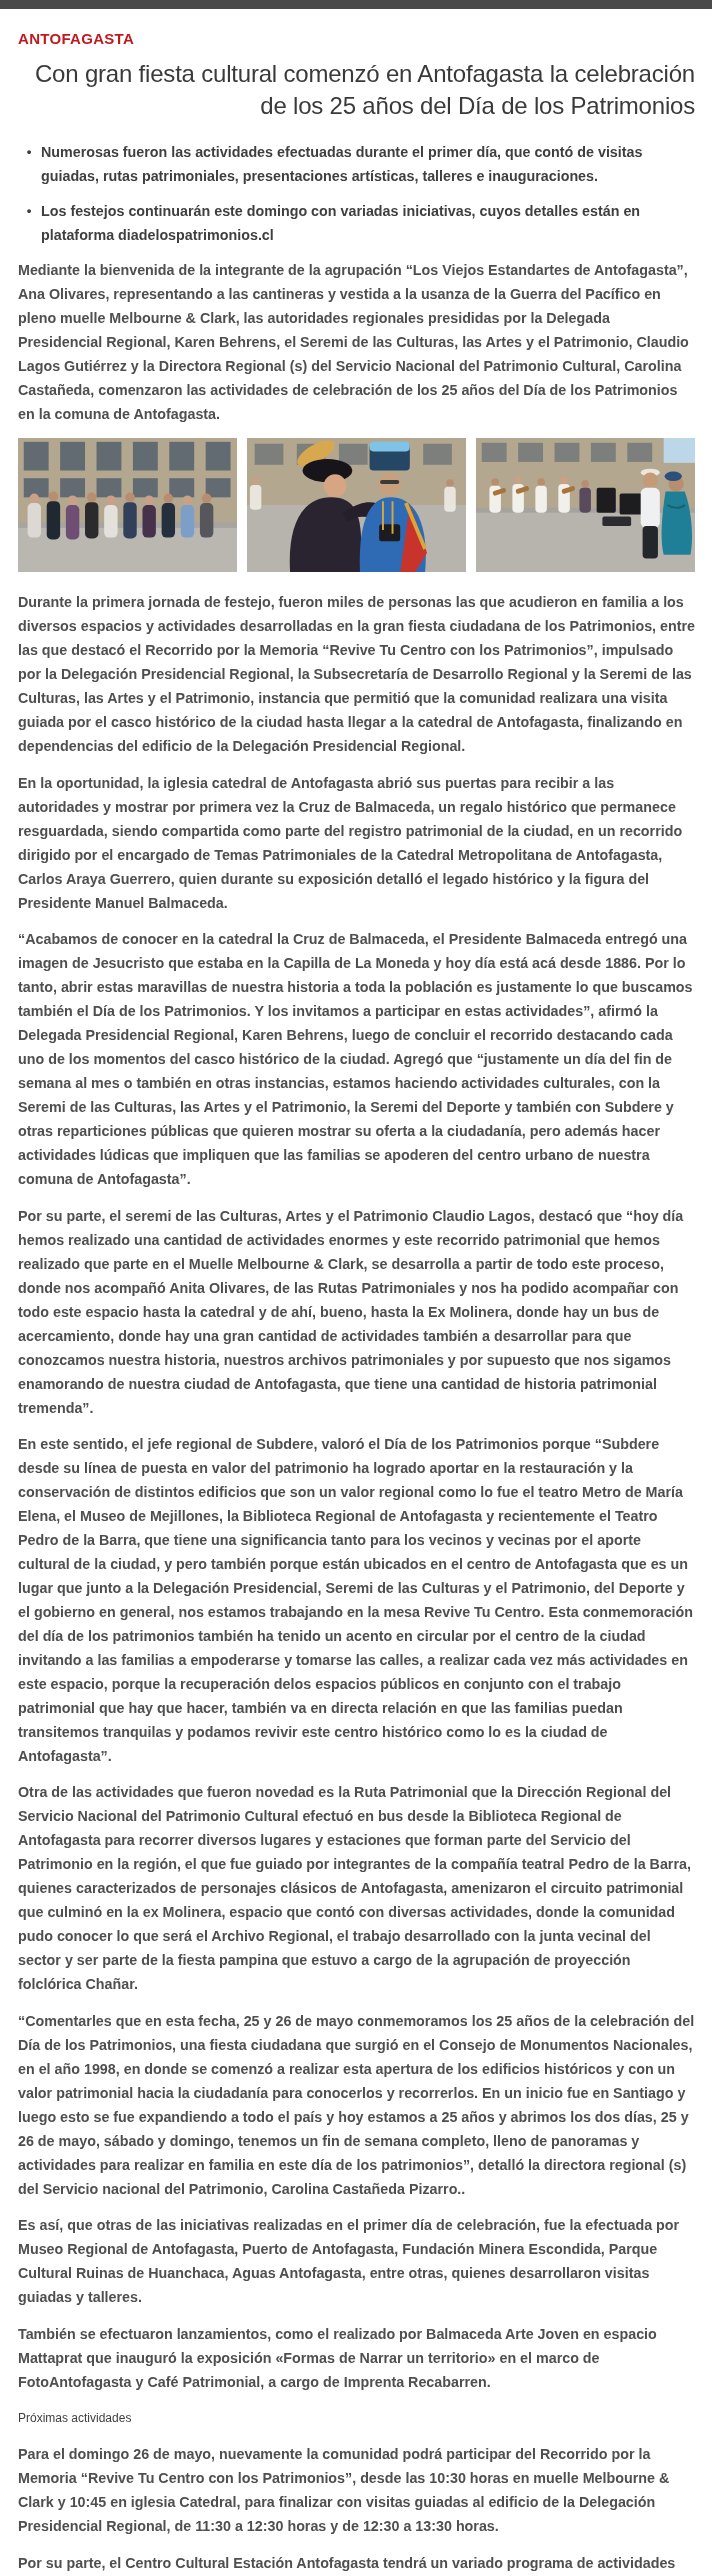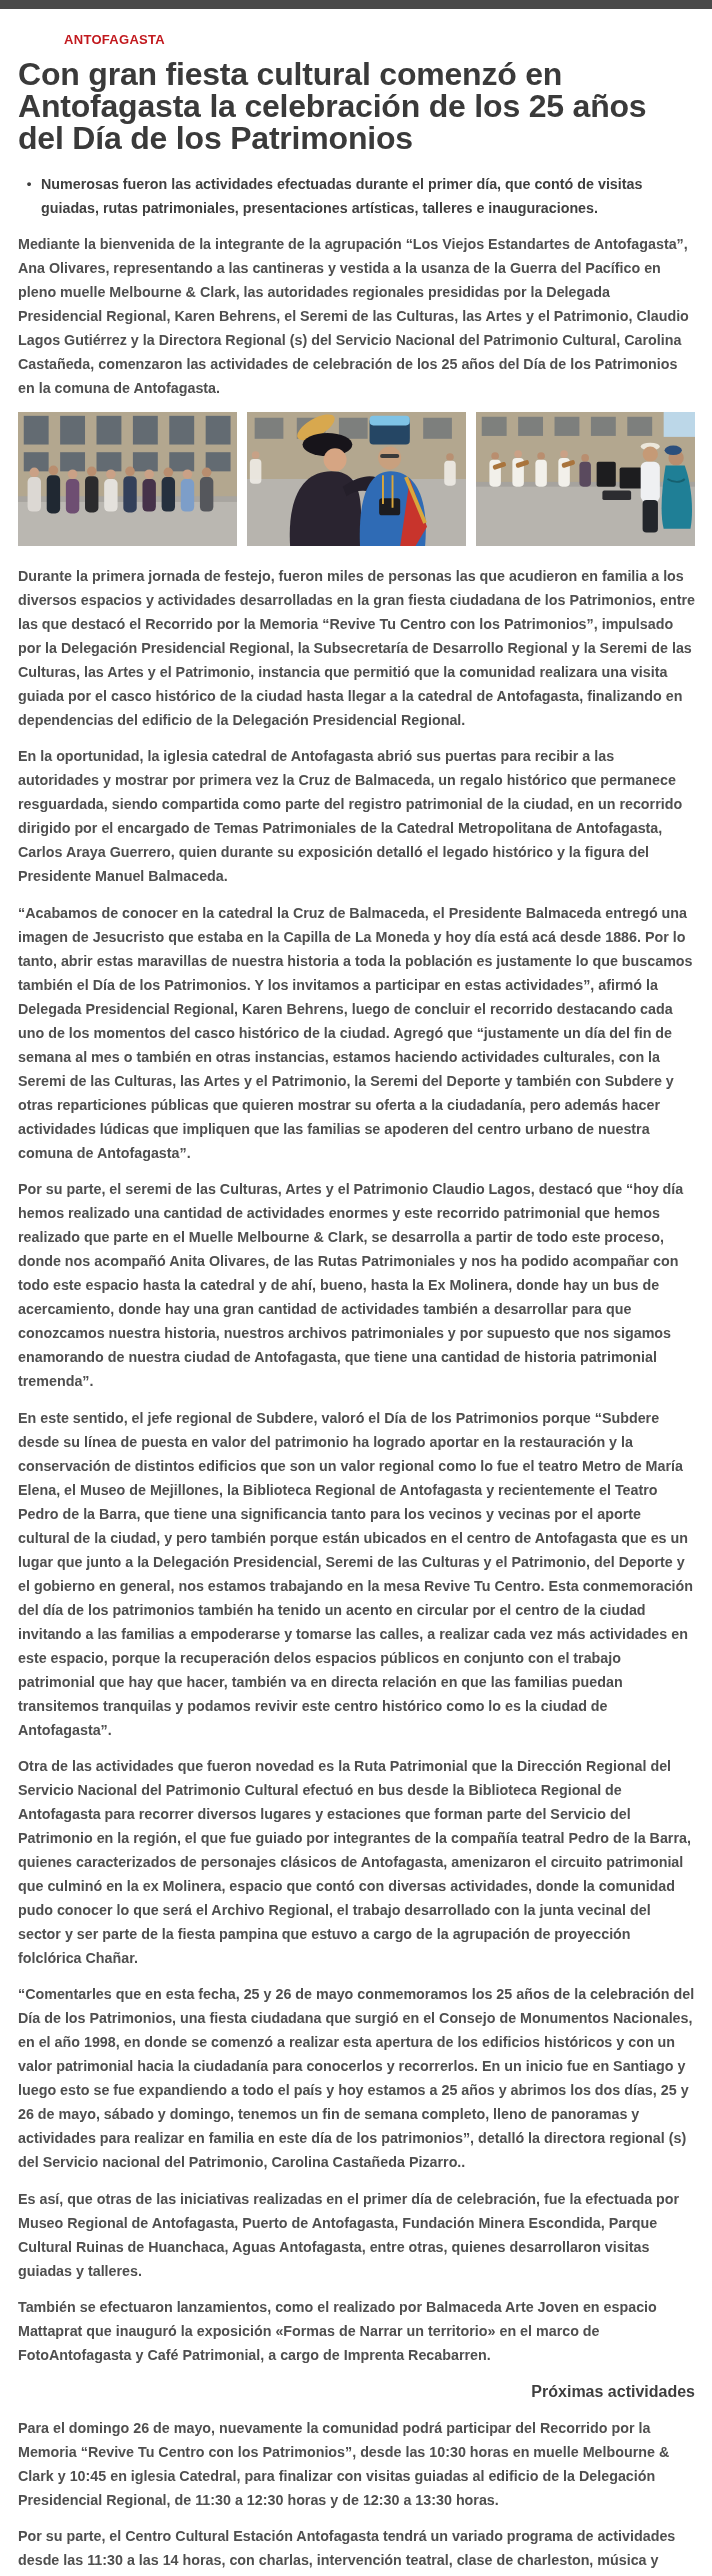--- a/index.html
+++ b/index.html
@@ -9,33 +9,33 @@
     color:var(--body-text,#4f4f4f);
     -webkit-font-smoothing:antialiased;
   }
   .topbar { height:8.6px; background:var(--topbar,#4a4a4a); }
   .container { padding:21px 18px 25px 18px; }
 
   .category {
     display:inline-block;
     color:var(--accent,#c2191e);
     font-weight:bold;
-    font-size:13px;
+    font-size:15px;
     letter-spacing:0.3px;
     text-decoration:none;
     cursor:pointer;
-    margin-left:46px;
   }
   h1.title {
     margin:10.5px 0 0 0;
-    font-size:32px;
+    font-size:24px;
     line-height:32px;
-    font-weight:700;
+    font-weight:400;
     letter-spacing:-0.2px;
     color:var(--title,#3a3a3a);
+    text-align:right;
   }
   .meta {
     margin-top:13.4px;
     font-size:13px;
     color:var(--meta-text,#8b8b8b);
   }
 
   ul.bullets { margin:18px 0 9px 0; padding:0 0 0 23px; list-style:none; }
   ul.bullets li {
     position:relative;
@@ -61,42 +61,42 @@
     color:var(--body-text,#4f4f4f);
     font-weight:bold;
   }
   p.lead { margin-top:11.5px; }
 
   .photo-strip { display:flex; gap:9.6px; margin:5.7px 0 18px 0; }
   .photo { flex:1 1 0; height:134px; overflow:hidden; background:#b5b2ac; }
   .photo svg { display:block; width:100%; height:100%; }
 
   h2.subheading {
-    font-size:16px;
+    font-size:12px;
     line-height:24px;
-    font-weight:bold;
+    font-weight:normal;
     color:var(--bold-text,#3f3f3f);
     margin:5.7px 0 12.4px 0;
-    text-align:right;
   }
 </style>
 </head>
 <body>
 
 <div class="topbar"></div>
 
 <div class="container">
 
   <a class="category">ANTOFAGASTA</a>
 
   <h1 class="title">Con gran fiesta cultural comenzó en Antofagasta la celebración de los 25 años del Día de los Patrimonios</h1>
 
 
   <ul class="bullets">
     <li>Numerosas fueron las actividades efectuadas durante el primer día, que contó de visitas guiadas, rutas patrimoniales, presentaciones artísticas, talleres e inauguraciones.</li>
+    <li>Los festejos continuarán este domingo con variadas iniciativas, cuyos detalles están en plataforma diadelospatrimonios.cl</li>
   </ul>
 
   <p class="body-p lead">Mediante la bienvenida de la integrante de la agrupación “Los Viejos Estandartes de Antofagasta”, Ana Olivares, representando a las cantineras y vestida a la usanza de la Guerra del Pacífico en pleno muelle Melbourne &amp; Clark, las autoridades regionales presididas por la Delegada Presidencial Regional, Karen Behrens, el Seremi de las Culturas, las Artes y el Patrimonio, Claudio Lagos Gutiérrez y la Directora Regional (s) del Servicio Nacional del Patrimonio Cultural, Carolina Castañeda, comenzaron las actividades de celebración de los 25 años del Día de los Patrimonios en la comuna de Antofagasta.</p>
 
   <div class="photo-strip">
 
     <div class="photo">
       <svg viewBox="0 0 229 140" preserveAspectRatio="none">
         <rect x="0" y="0" width="229" height="90" fill="#b3a78f"></rect>
         <g fill="#56616e" opacity="0.85">

